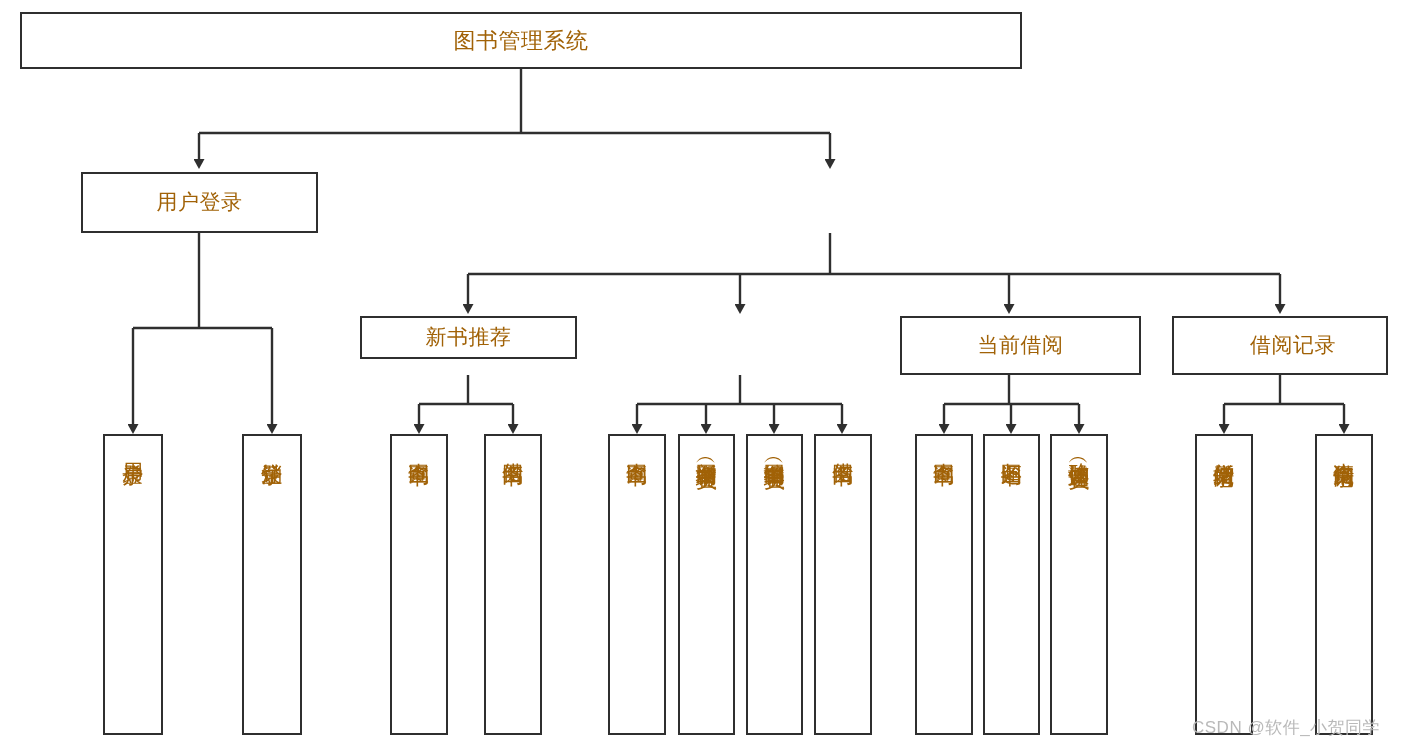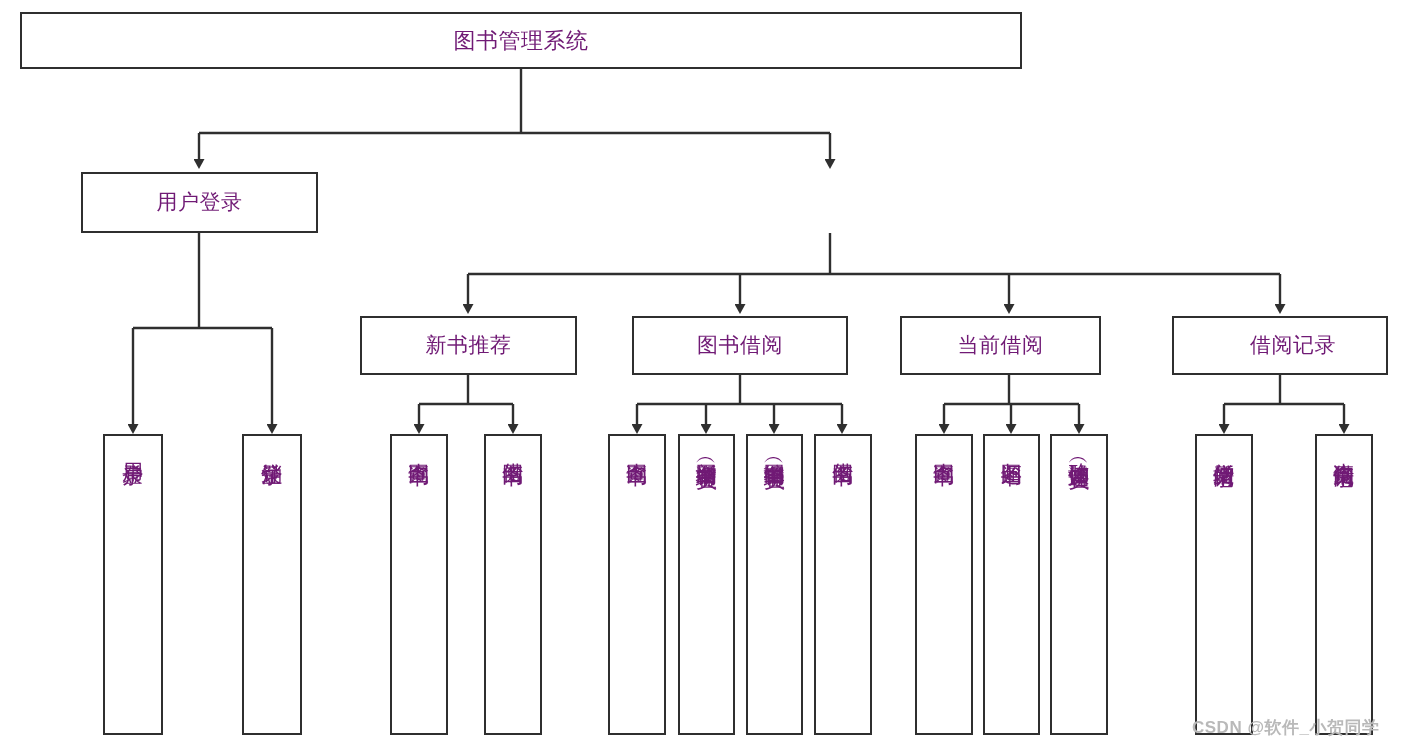--- a/index.html
+++ b/index.html
@@ -24,21 +24,21 @@
     pointer-events: none;
   }
   .node {
     position: absolute;
     box-sizing: border-box;
     background: #ffffff;
     border: 2px solid #2f2f2f;
     display: flex;
     align-items: center;
     justify-content: center;
-    color: #701a75;
+    color: #a16207;
   }
   .node .label {
     display: block;
     text-align: center;
     line-height: 1.08;
   }
   .node.horiz .label {
     font-size: 21px;
     letter-spacing: 0.5px;
   }
@@ -57,21 +57,20 @@
     letter-spacing: 1px;
     white-space: nowrap;
     margin: 0 auto;
   }
   .watermark {
     position: absolute;
     font-size: 17px;
     color: #b9b9b9;
     white-space: nowrap;
     letter-spacing: 0.5px;
-    font-weight: bold;
   }
 </style>
 </head>
 <body>
 
 <div id="canvas">
 
   <svg class="connectors" viewBox="0 0 1405 747">
     <defs>
       <marker id="arrow" markerWidth="10" markerHeight="11" refX="1" refY="5.5" orient="auto" markerUnits="userSpaceOnUse">
@@ -123,27 +122,24 @@
   </svg>
 
   <div class="node root horiz" style="left:20px; top:12px; width:1002px; height:57px;">
     <span class="label">图书管理系统</span>
   </div>
 
   <div class="node horiz" style="left:81px; top:172px; width:237px; height:61px;">
     <span class="label">用户登录</span>
   </div>
 
-  <div class="node horiz" style="left:360px; top:316px; width:217px; height:59px;">
+  <div class="node horiz" style="left:360px; top:316px; width:217px; height:43px;">
     <span class="label">新书推荐</span>
   </div>
-  <div class="node horiz" style="left:632px; top:316px; width:216px; height:59px;">
-    <span class="label">图书借阅</span>
-  </div>
-  <div class="node horiz" style="left:900px; top:316px; width:201px; height:59px;">
+  <div class="node horiz" style="left:900px; top:316px; width:241px; height:59px;">
     <span class="label">当前借阅</span>
   </div>
   <div class="node horiz" style="left:1172px; top:316px; width:216px; height:59px;padding-left:26px;">
     <span class="label">借阅记录</span>
   </div>
 
   <div class="node vert" style="left:103px; top:434px; width:60px; height:301px;">
     <span class="label">用户登录</span>
   </div>
   <div class="node vert" style="left:242px; top:434px; width:60px; height:301px;">

